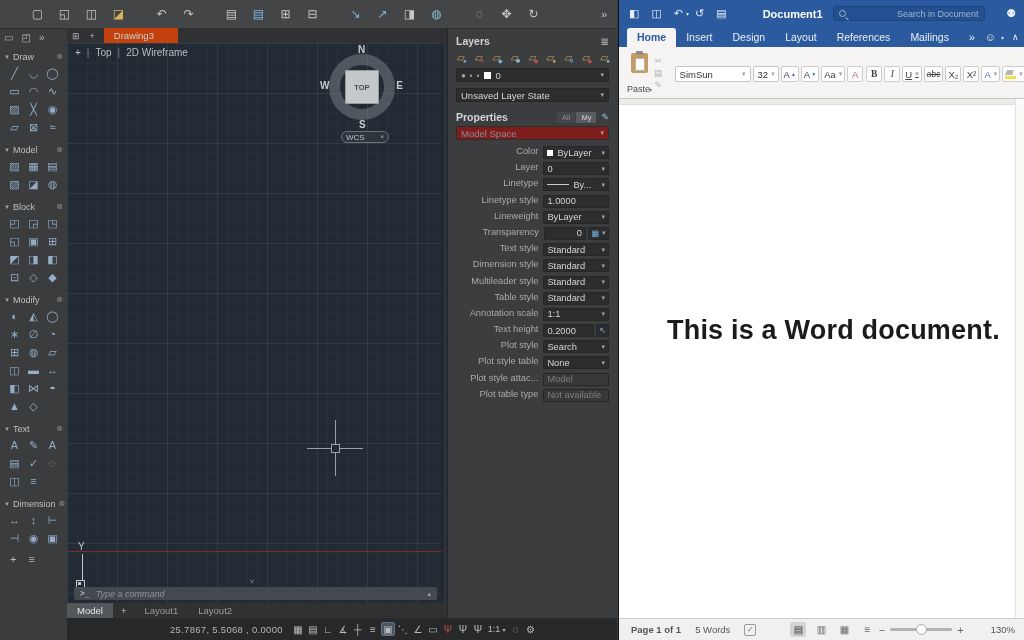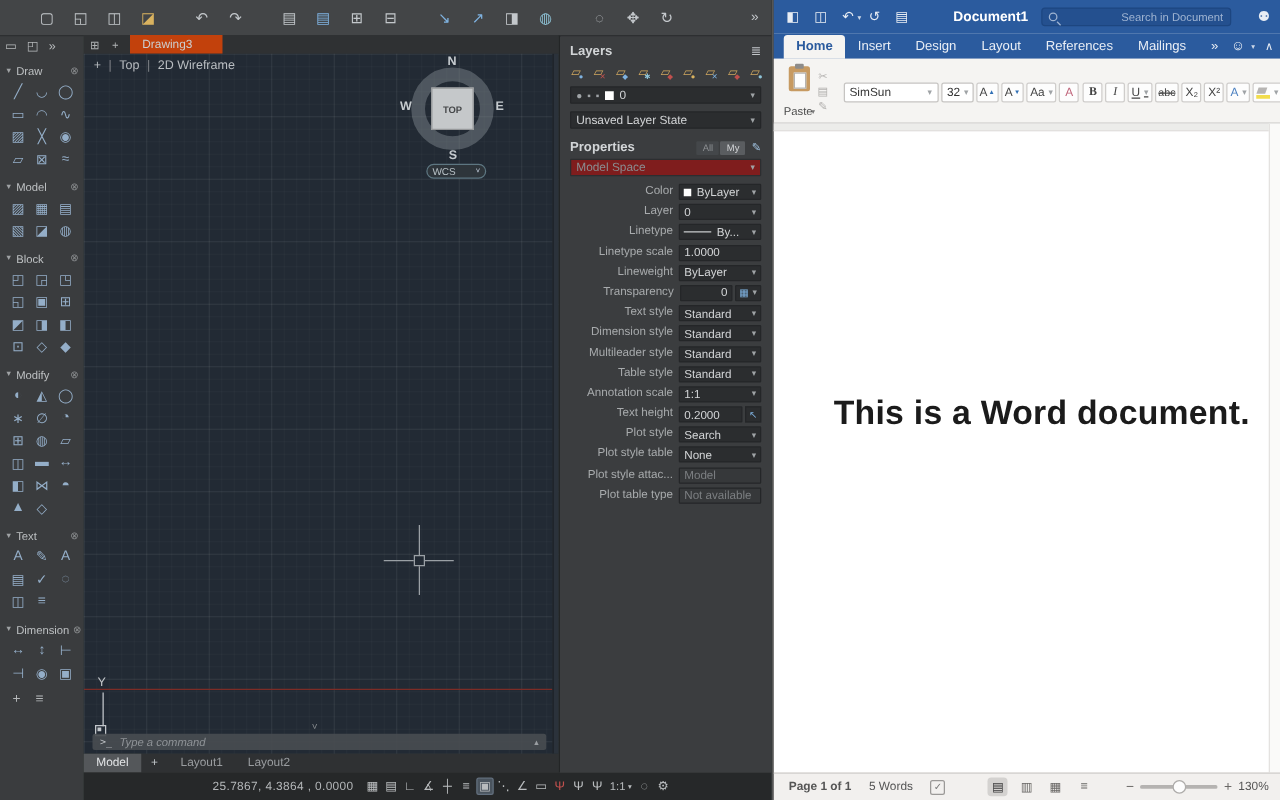--- a/index.html
+++ b/index.html
@@ -192,21 +192,21 @@
     font-size:8px; color:#777; display:flex; align-items:center; justify-content:center; }
   #w-views { display:flex; align-items:center; gap:7px; margin-left:34px; }
   .wv { width:16px; height:15px; display:flex; align-items:center; justify-content:center; font-size:10px;
     color:#6a6866; border-radius:3px; }
   .wv.active { background:#d4d2d0; color:#3a3a3a; }
   #w-zoom { display:flex; align-items:center; margin-left:auto; margin-right:9px; gap:5px; }
   #w-zminus, #w-zplus { font-size:11px; color:#6a6866; }
   #w-ztrack { width:62px; height:3px; background:#b5b3b1; border-radius:2px; position:relative; }
   #w-zthumb { position:absolute; left:26px; top:-4px; width:11px; height:11px; background:#fdfdfd;
     border:1px solid #aeacaa; border-radius:50%; }
-  #w-zval { color:#555; }
+  #w-zval { color:#555;margin-left:22px; }
 </style>
 </head>
 <body>
 
 <div id="app">
 
   <div id="acad">
 
     <div id="acad-toolbar">
         <span class="ticon">▢</span>
@@ -403,21 +403,21 @@
     </div>
 
     <div id="layout-tabs">
         <span class="ltab active">Model</span>
         <span class="ltab-add">+</span>
         <span class="ltab">Layout1</span>
         <span class="ltab">Layout2</span>
       </div>
 
     <div id="acad-status">
-      <span id="coords">25.7867, 4.3864 , 0.0000</span>
+      <span id="coords">25.7867, 5.5068 , 0.0000</span>
       <div id="status-icons">
           <span class="stico">▦</span>
           <span class="stico">▤</span>
           <span class="stico">∟</span>
           <span class="stico">∡</span>
           <span class="stico">┼</span>
           <span class="stico">≡</span>
           <span class="stico active">▣</span>
           <span class="stico">⋱</span>
           <span class="stico">∠</span>
@@ -484,21 +484,21 @@
             </div>
           </div>
           <div class="prow">
             <div class="plabel">Linetype</div>
             <div class="pfield dda">
               <span class="lin"></span>
               <span>By...</span>
             </div>
           </div>
           <div class="prow">
-            <div class="plabel">Linetype scale</div>
+            <div class="plabel">Linetype style</div>
             <div class="pfield">1.0000</div>
           </div>
           <div class="prow">
             <div class="plabel">Lineweight</div>
             <div class="pfield dda">
               <span>ByLayer</span>
             </div>
           </div>
           <div class="prow">
             <div class="plabel">Transparency</div>

